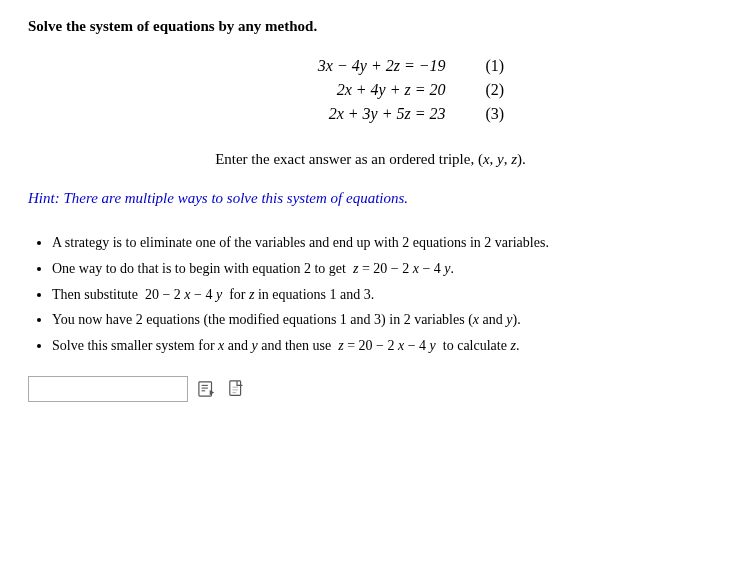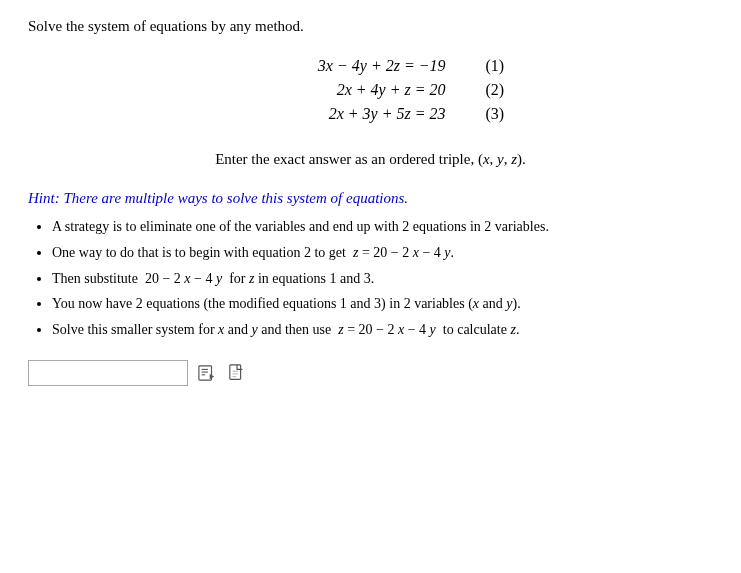--- a/index.html
+++ b/index.html
@@ -14,20 +14,21 @@
       background: #ffffff;
       color: #000000;
       width: 741px;
       min-height: 573px;
       padding: 18px 28px 18px 28px;
     }
 
     .problem-statement {
       margin-bottom: 22px;
       font-size: 15px;
+      font-weight: bold;
     }
 
     .equations-block {
       display: flex;
       flex-direction: column;
       align-items: center;
       margin: 0 auto 28px auto;
       gap: 6px;
     }
 
@@ -56,21 +57,21 @@
       text-align: center;
     }
 
     .hint-section {
       margin-bottom: 18px;
     }
 
     .hint-title {
       color: #0000cc;
       font-size: 15px;
-      margin-bottom: 8px;
+      margin-bottom: 24px;
       font-style: italic;
     }
 
     .hint-list {
       list-style: disc;
       padding-left: 24px;
       font-size: 14px;
       line-height: 1.7;
       color: #000000;
     }

